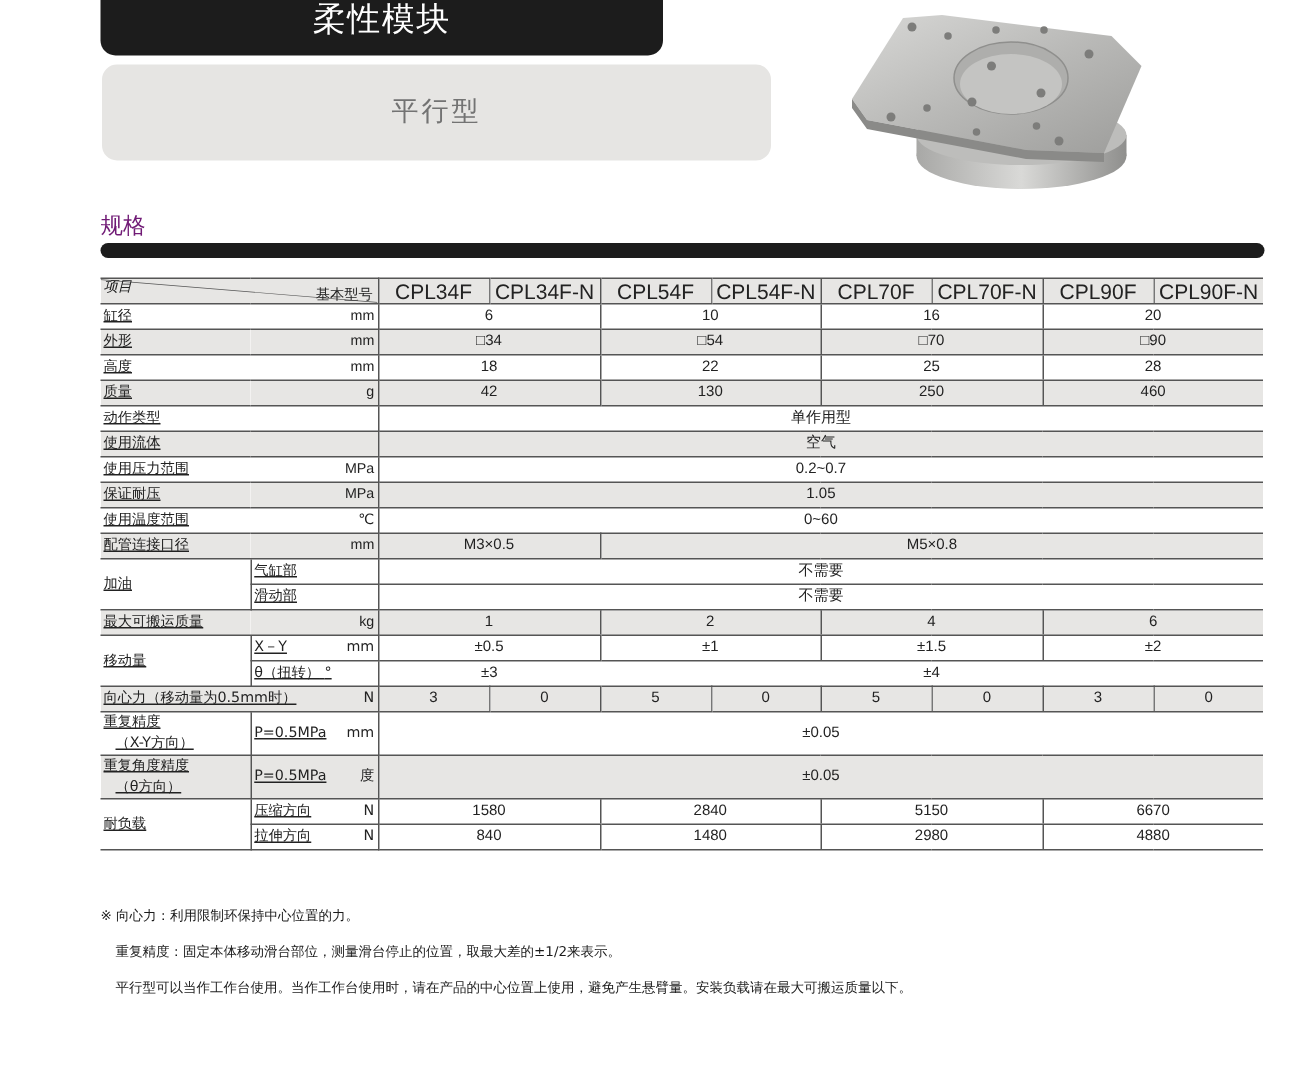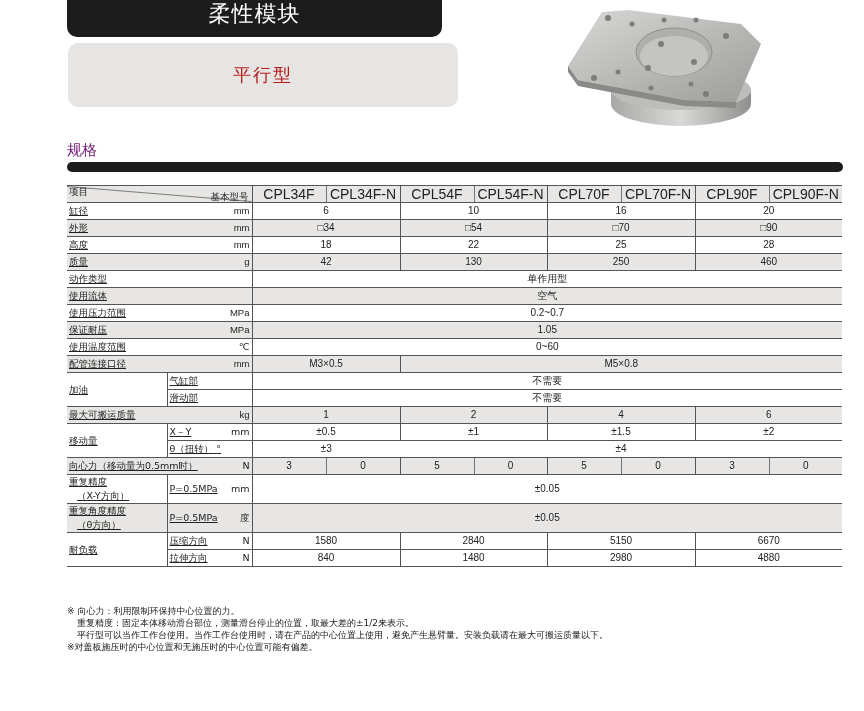--- a/index.html
+++ b/index.html
@@ -6,23 +6,23 @@
   html, body { width: 864px; height: 711px; background: #ffffff; overflow: hidden; }
   body { position: relative; font-family: "DejaVu Sans", "Liberation Sans", sans-serif; color: #1a1a1a; }
 
   .banner-dark {
     position: absolute; left: 67px; top: -12px; width: 375px; height: 49px;
     background: #1c1c1c; border-radius: 0 0 10px 10px;
     color: #ffffff; font-size: 22px; text-align: center; line-height: 52px;
     letter-spacing: 1px;
   }
   .banner-light {
-    position: absolute; left: 68px; top: 43px; width: 390px; height: 64px;
+    position: absolute; left: 68px; top: 43px; width: 446px; height: 64px;
     background: #e6e5e3; border-radius: 10px;
-    color: #b91c1c; font-size: 18px; text-align: center; line-height: 64px;
+    color: #737373; font-size: 18px; text-align: center; line-height: 64px;
     letter-spacing: 2px;
   }
   .product-image { position: absolute; left: 566px; top: 4px; width: 200px; height: 128px; }
 
   .section-title {
     position: absolute; left: 67px; top: 141px; font-size: 15px; color: #701a75;
   }
   .section-bar {
     position: absolute; left: 67px; top: 162px; width: 776px; height: 10px;
     background: #1c1c1c; border-radius: 5px;
@@ -43,31 +43,31 @@
   td.lab { text-align: left; font-family: "DejaVu Sans", sans-serif; font-size: 9.5px; text-decoration: underline; }
   td.unit { text-align: right; font-size: 9.5px; }
   td.vl { border-left: 1px solid #555; }
   td.vr { border-right: 1px solid #555; }
   td.val { text-align: center; }
   td.thin-l { border-left: 1px solid #777; }
   td.hdr { text-align: center; font-size: 14px; height: 34px; }
   td.diag { position: relative; height: 34px; padding: 0; }
   td.diag svg { position: absolute; left: 0; top: 0; width: 100%; height: 100%; }
   td.diag .d-top { position: absolute; right: 3px; top: 3px; font-size: 9.5px; font-family: "DejaVu Sans", sans-serif; }
-  td.diag .d-bot { position: absolute; left: 2px; bottom: 2px; font-size: 9.5px; font-family: "DejaVu Sans", sans-serif; }
+  td.diag .d-bot { position: absolute; left: 2px; bottom: 2px; font-size: 9.5px; font-family: "DejaVu Sans", sans-serif; font-style: italic; }
   td.tall { height: 34px; }
   .tworow { line-height: 14px; display: block; }
 
   .notes {
     position: absolute; left: 67px; top: 605px; width: 790px;
     font-size: 9px; line-height: 12px; color: #1a1a1a;
     font-family: "DejaVu Sans", sans-serif;
   }
   .notes div { white-space: nowrap; }
-  .notes .indent { padding-left: 10px; }
+  .notes .indent { padding-left: 10px; margin-top: 12px; }
 </style>
 </head>
 <body>
 
 <div class="banner-dark">柔性模块</div>
 <div class="banner-light">平行型</div>
 
 <svg class="product-image" viewBox="0 0 200 128">
   <defs>
     <linearGradient id="gTop" x1="0" y1="0" x2="1" y2="1">
@@ -311,14 +311,13 @@
     <td class="val vl" colspan="2">2980</td>
     <td class="val vl" colspan="2">4880</td>
   </tr>
 </tbody>
   </table>
 
 <div class="notes">
   <div>※ 向心力：利用限制环保持中心位置的力。</div>
   <div class="indent">重复精度：固定本体移动滑台部位，测量滑台停止的位置，取最大差的±1/2来表示。</div>
   <div class="indent">平行型可以当作工作台使用。当作工作台使用时，请在产品的中心位置上使用，避免产生悬臂量。安装负载请在最大可搬运质量以下。</div>
-  <div>※对盖板施压时的中心位置和无施压时的中心位置可能有偏差。</div>
 </div>
 
 </body></html>

